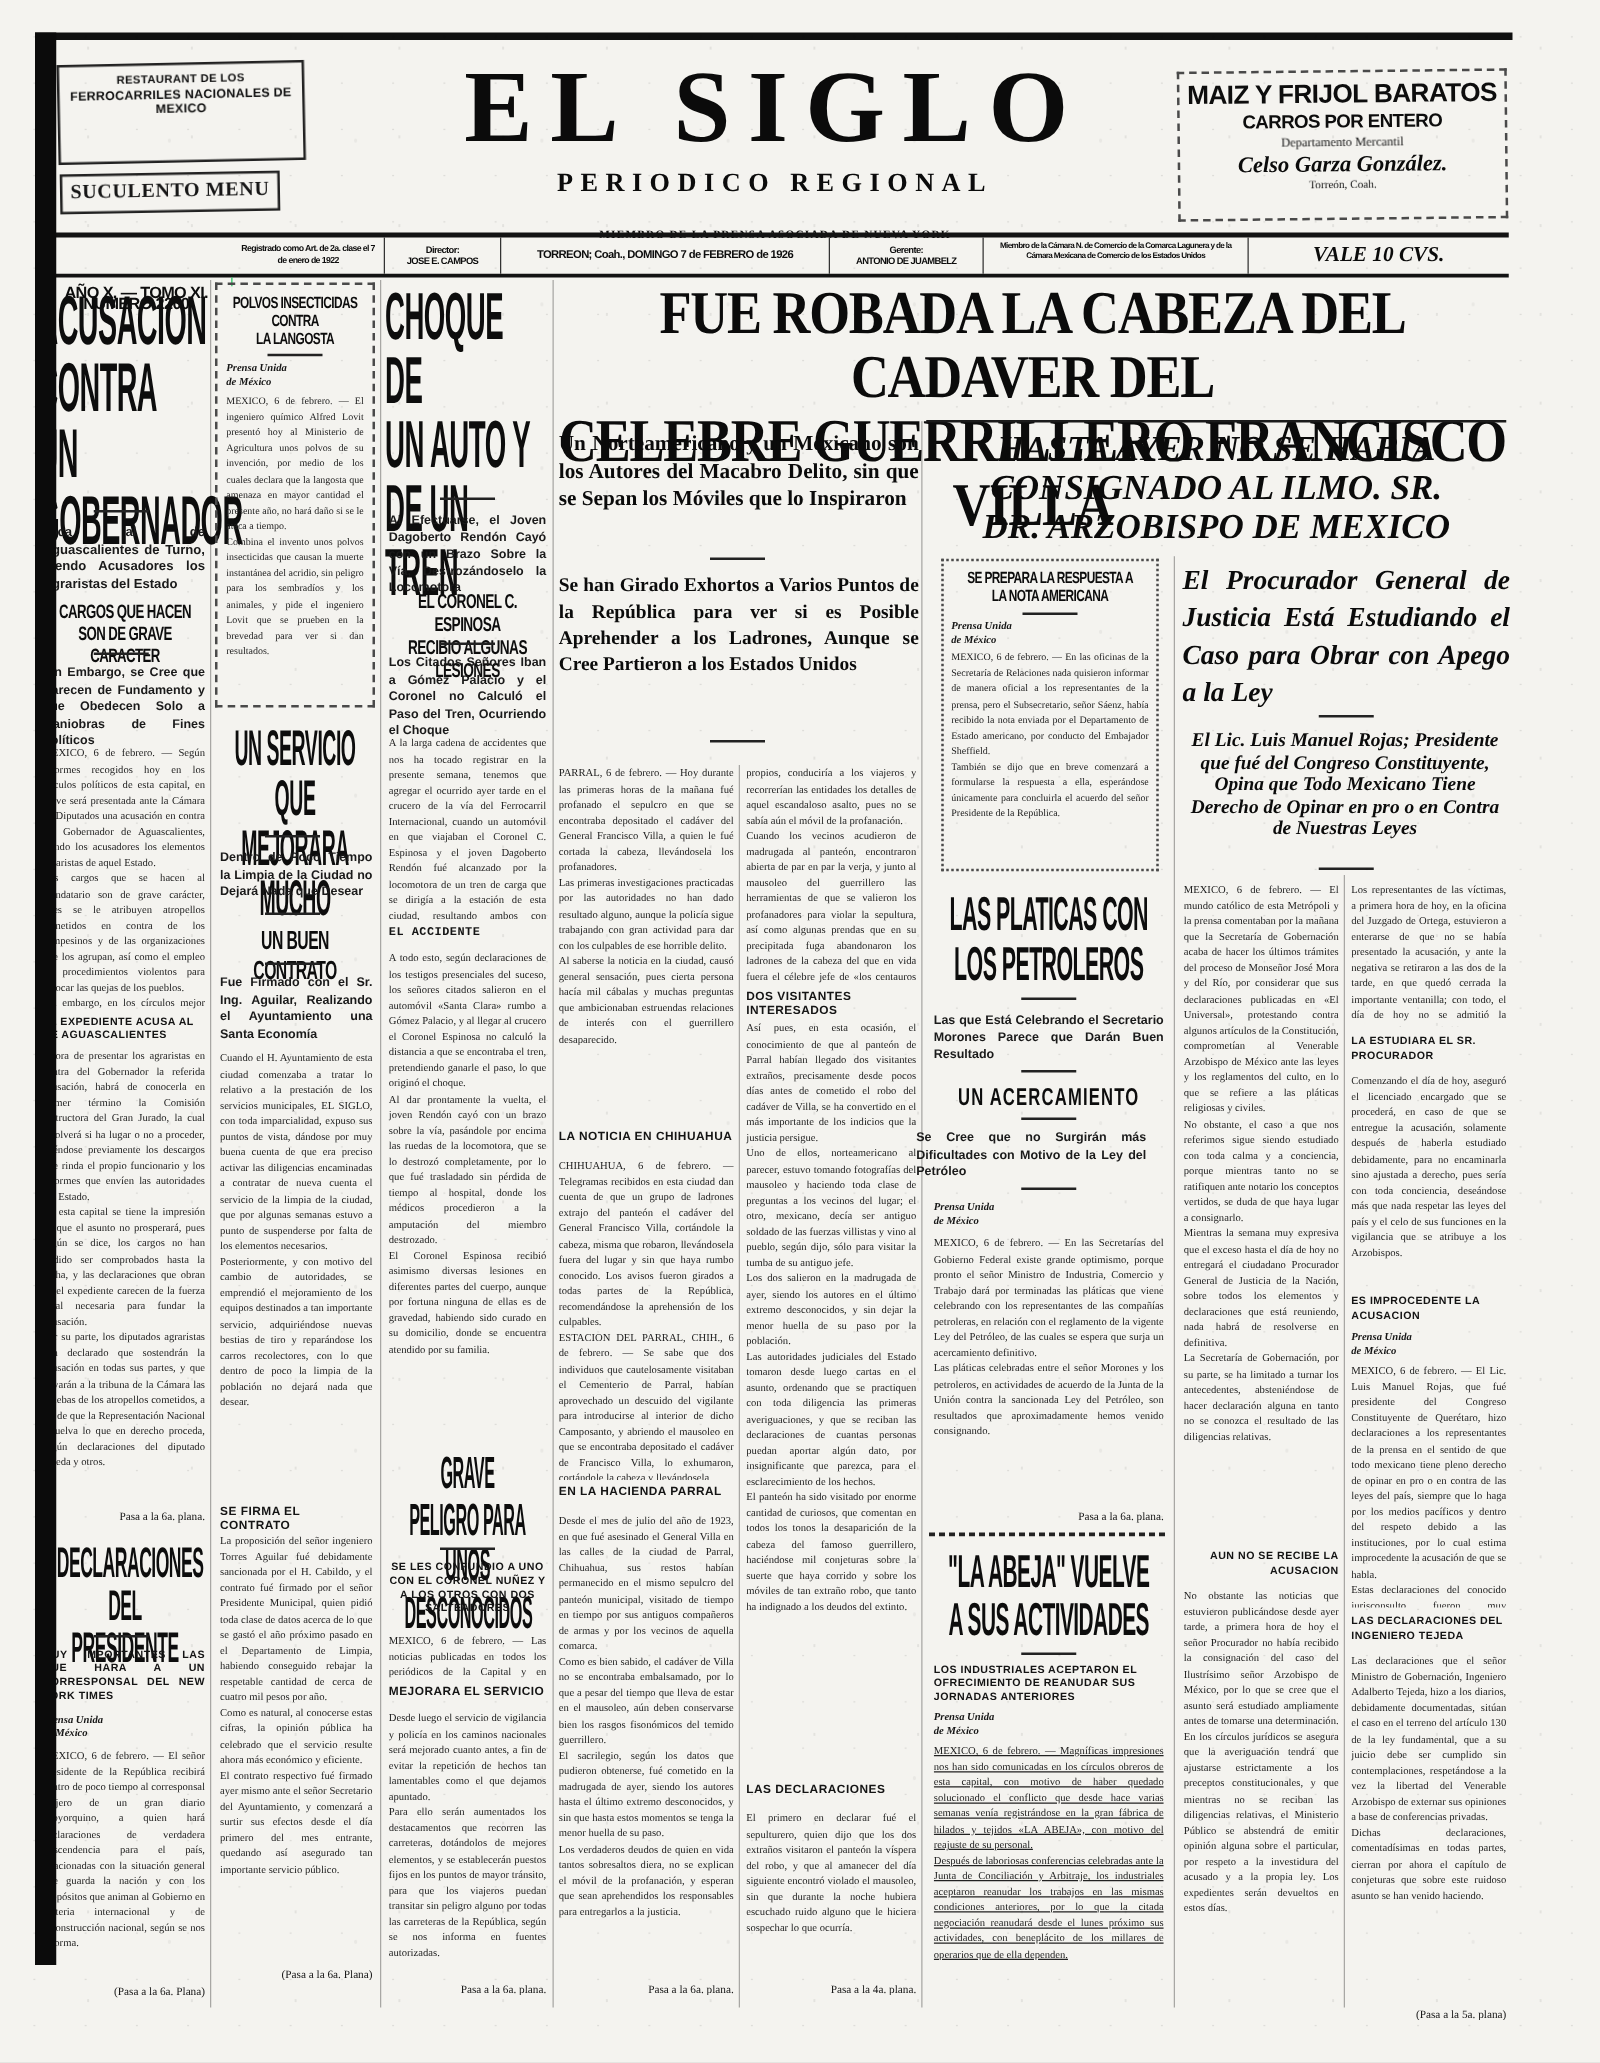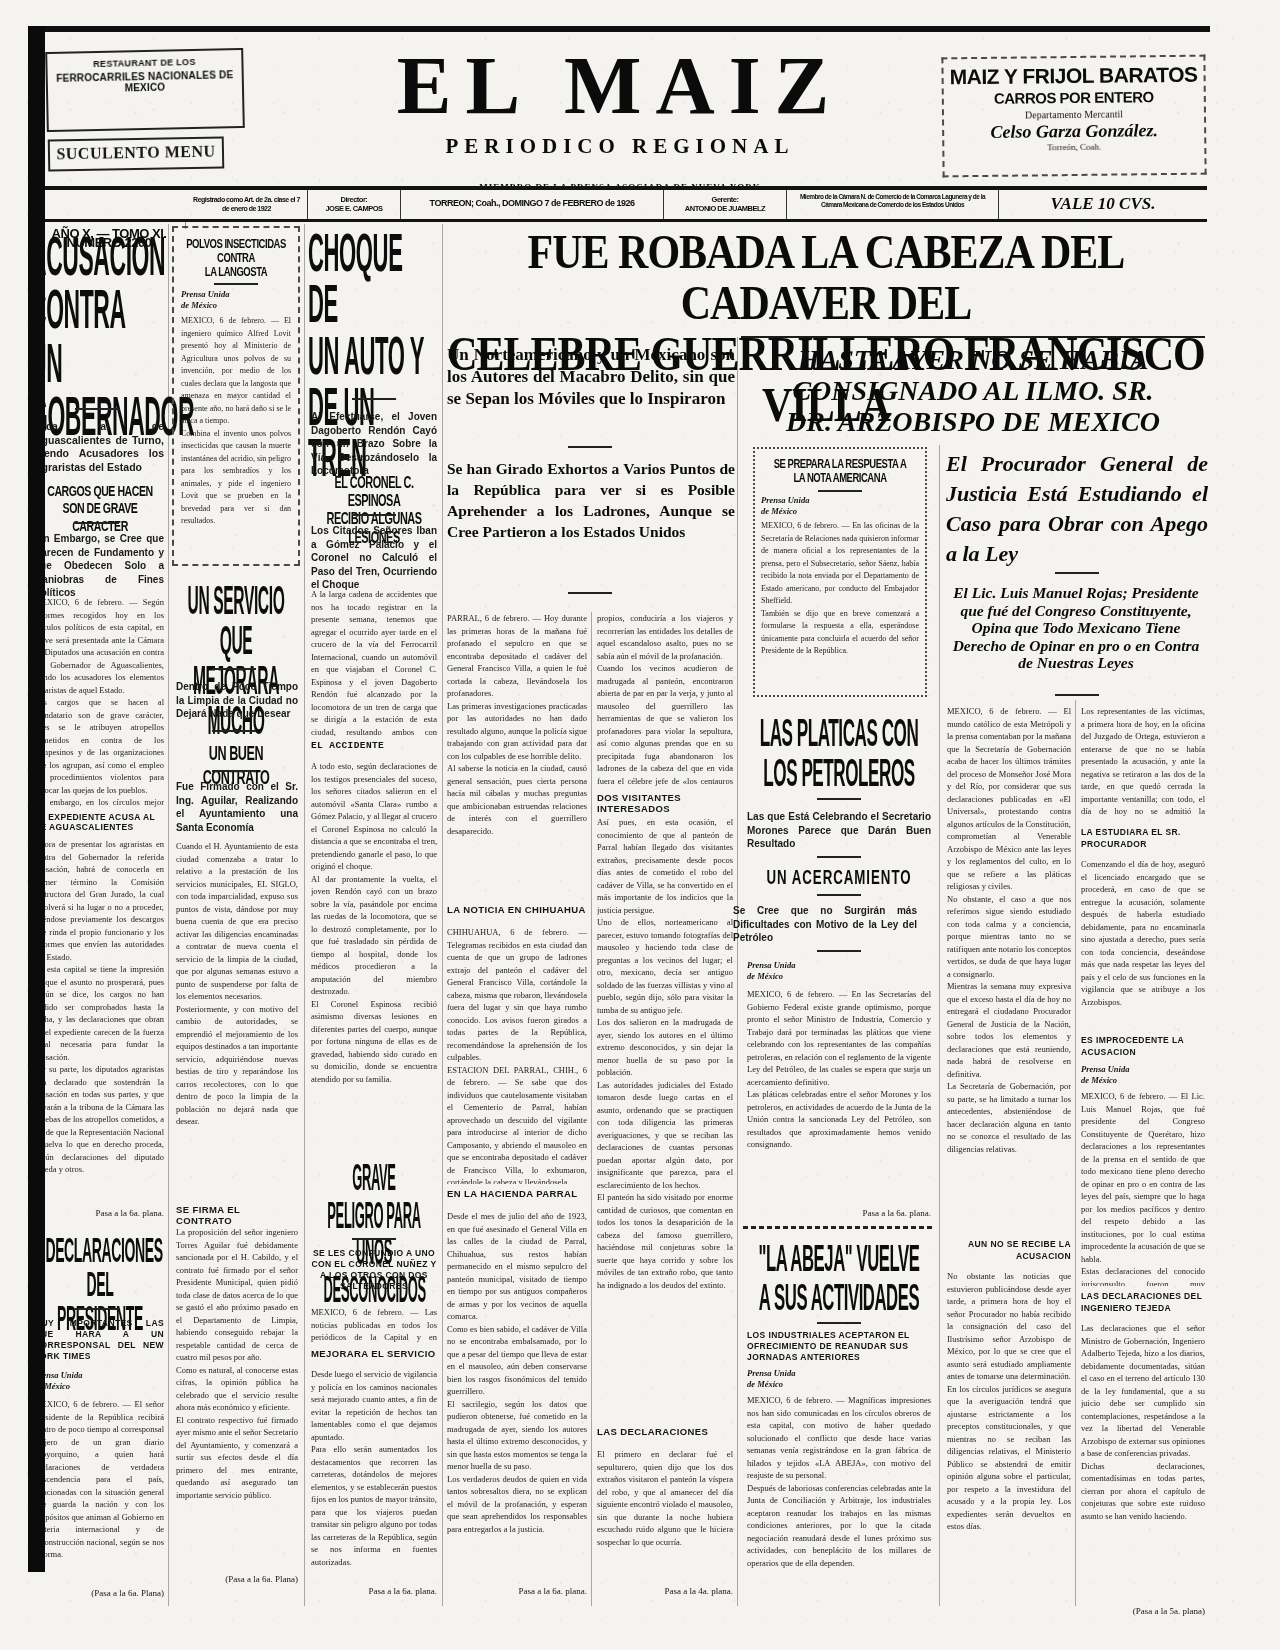--- a/index.html
+++ b/index.html
@@ -39,21 +39,21 @@
 <div id="sheet">
 
   <div class="abs" style="left:28px;top:26px;width:1182px;height:6px;background:#101010;"></div>
 
   <div class="abs" style="left:46px;top:50px;width:198px;height:80px;border:2px solid #222;transform:rotate(-1.2deg);padding:6px 4px;box-sizing:border-box;text-align:center;filter:blur(.3px);">
     <div class="hc" style="font-size:9px;letter-spacing:.3px;">RESTAURANT DE LOS</div>
     <div class="hc" style="font-size:10px;letter-spacing:.2px;margin-top:3px;">FERROCARRILES NACIONALES DE MEXICO</div>
   </div>
   <div class="abs ctr" style="left:48px;top:138px;width:172px;height:28px;border:2px solid #222;transform:rotate(-1deg);line-height:26px;font-weight:700;font-size:16px;letter-spacing:.5px;filter:blur(.25px);">SUCULENTO MENU</div>
 
-  <div class="abs ctr hs" style="left:300px;top:44px;width:640px;font-size:82px;letter-spacing:14px;line-height:84px;filter:blur(.2px);">EL MAIZ</div>
+  <div class="abs ctr hs" style="left:300px;top:44px;width:640px;font-size:82px;letter-spacing:14px;line-height:84px;filter:blur(.2px);">EL SIGLO</div>
   <div class="abs ctr hs" style="left:300px;top:134px;width:640px;font-size:21px;letter-spacing:6px;">PERIODICO REGIONAL</div>
   <div class="abs ctr hs" style="left:300px;top:182px;width:640px;font-size:9px;letter-spacing:1px;filter:blur(.45px);">MIEMBRO DE LA PRENSA ASOCIADA DE NUEVA YORK</div>
 
   <div class="abs dashbox ctr" style="left:942px;top:56px;width:264px;height:120px;padding:6px 4px;box-sizing:border-box;transform:rotate(-.6deg);">
     <div class="hc" style="font-size:21px;letter-spacing:-.5px;">MAIZ Y FRIJOL BARATOS</div>
     <div class="hc" style="font-size:15px;margin-top:1px;">CARROS POR ENTERO</div>
     <div style="font-size:10px;margin-top:3px;filter:blur(.3px);">Departamento Mercantil</div>
     <div class="hs it" style="font-size:18px;margin-top:1px;">Celso Garza González.</div>
     <div style="font-size:9px;filter:blur(.3px);">Torreón, Coah.</div>
   </div>
@@ -221,21 +221,21 @@
   <div class="abs body pre clip" style="left:747px;top:988px;width:184px;height:216px;">MEXICO, 6 de febrero. — En las Secretarías del Gobierno Federal existe grande optimismo, porque pronto el señor Ministro de Industria, Comercio y Trabajo dará por terminadas las pláticas que viene celebrando con los representantes de las compañías petroleras, en relación con el reglamento de la vigente Ley del Petróleo, de las cuales se espera que surja un acercamiento definitivo.
 Las pláticas celebradas entre el señor Morones y los petroleros, en actividades de acuerdo de la Junta de la Unión contra la sancionada Ley del Petróleo, son resultados que aproximadamente hemos venido consignando.</div>
   <div class="abs marker" style="left:747px;top:1208px;width:184px;">Pasa a la 6a. plana.</div>
   <div class="abs wavy" style="left:743px;top:1226px;width:192px;"></div>
   <div class="abs hc pre ctr" style="left:741px;top:1240px;width:196px;font-size:19px;line-height:19.5px;transform:scale(.88,1.95);transform-origin:50% 0;">"LA ABEJA" VUELVE
 A SUS ACTIVIDADES</div>
   <div class="abs mrule" style="left:817px;top:1322px;"></div>
   <div class="abs subh clip ctr" style="left:747px;top:1330px;width:184px;height:34px;font-size:8.5px;line-height:11px;">LOS INDUSTRIALES ACEPTARON EL OFRECIMIENTO DE REANUDAR SUS JORNADAS ANTERIORES</div>
   <div class="abs credit pre" style="left:747px;top:1368px;width:184px;">Prensa Unida
 de México</div>
-  <div class="abs body pre clip" style="left:747px;top:1394px;width:184px;height:212px;">MEXICO, 6 de febrero. — Magníficas impresiones nos han sido comunicadas en los círculos obreros de esta capital, con motivo de haber quedado solucionado el conflicto que desde hace varias semanas venía registrándose en la gran fábrica de hilados y tejidos «LA ABEJA», con motivo del reajuste de su personal.
+  <div class="abs body pre clip" style="left:747px;top:1394px;width:184px;height:212px;text-decoration:underline;">MEXICO, 6 de febrero. — Magníficas impresiones nos han sido comunicadas en los círculos obreros de esta capital, con motivo de haber quedado solucionado el conflicto que desde hace varias semanas venía registrándose en la gran fábrica de hilados y tejidos «LA ABEJA», con motivo del reajuste de su personal.
 Después de laboriosas conferencias celebradas ante la Junta de Conciliación y Arbitraje, los industriales aceptaron reanudar los trabajos en las mismas condiciones anteriores, por lo que la citada negociación reanudará desde el lunes próximo sus actividades, con beneplácito de los millares de operarios que de ella dependen.</div>
 
   <div class="abs body pre clip" style="left:947px;top:705px;width:124px;height:528px;">MEXICO, 6 de febrero. — El mundo católico de esta Metrópoli y la prensa comentaban por la mañana que la Secretaría de Gobernación acaba de hacer los últimos trámites del proceso de Monseñor José Mora y del Río, por considerar que sus declaraciones publicadas en «El Universal», protestando contra algunos artículos de la Constitución, comprometían al Venerable Arzobispo de México ante las leyes y los reglamentos del culto, en lo que se refiere a las pláticas religiosas y civiles.
 No obstante, el caso a que nos referimos sigue siendo estudiado con toda calma y a conciencia, porque mientras tanto no se ratifiquen ante notario los conceptos vertidos, se duda de que haya lugar a consignarlo.
 Mientras la semana muy expresiva que el exceso hasta el día de hoy no entregará el ciudadano Procurador General de Justicia de la Nación, sobre todos los elementos y declaraciones que está reuniendo, nada habrá de resolverse en definitiva.
 La Secretaría de Gobernación, por su parte, se ha limitado a turnar los antecedentes, absteniéndose de hacer declaración alguna en tanto no se conozca el resultado de las diligencias relativas.</div>
   <div class="abs subh clip" style="left:947px;top:1238px;width:124px;height:26px;font-size:8.5px;line-height:12px;text-align:right;">AUN NO SE RECIBE LA ACUSACION</div>
   <div class="abs body pre clip" style="left:947px;top:1270px;width:124px;height:336px;">No obstante las noticias que estuvieron publicándose desde ayer tarde, a primera hora de hoy el señor Procurador no había recibido la consignación del caso del Ilustrísimo señor Arzobispo de México, por lo que se cree que el asunto será estudiado ampliamente antes de tomarse una determinación.
 En los círculos jurídicos se asegura que la averiguación tendrá que ajustarse estrictamente a los preceptos constitucionales, y que mientras no se reciban las diligencias relativas, el Ministerio Público se abstendrá de emitir opinión alguna sobre el particular, por respeto a la investidura del acusado y a la propia ley. Los expedientes serán devueltos en estos días.</div>
 

